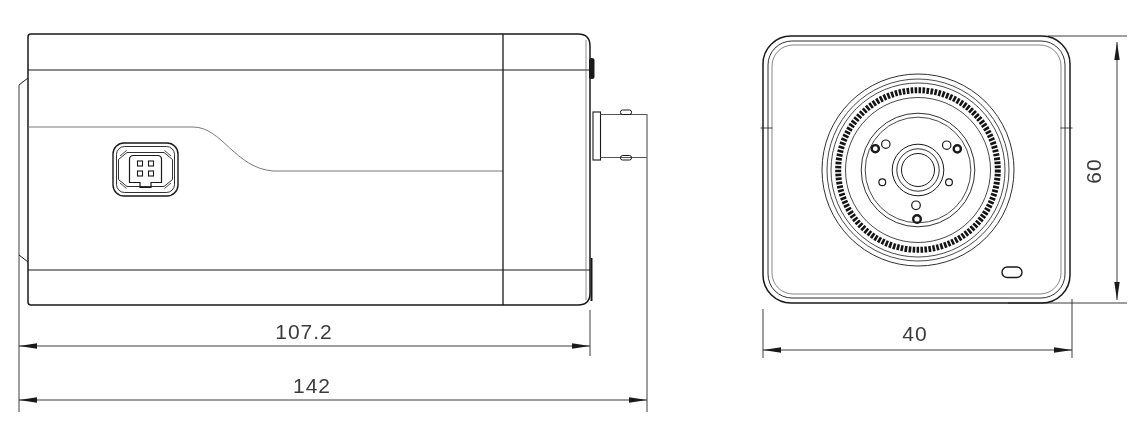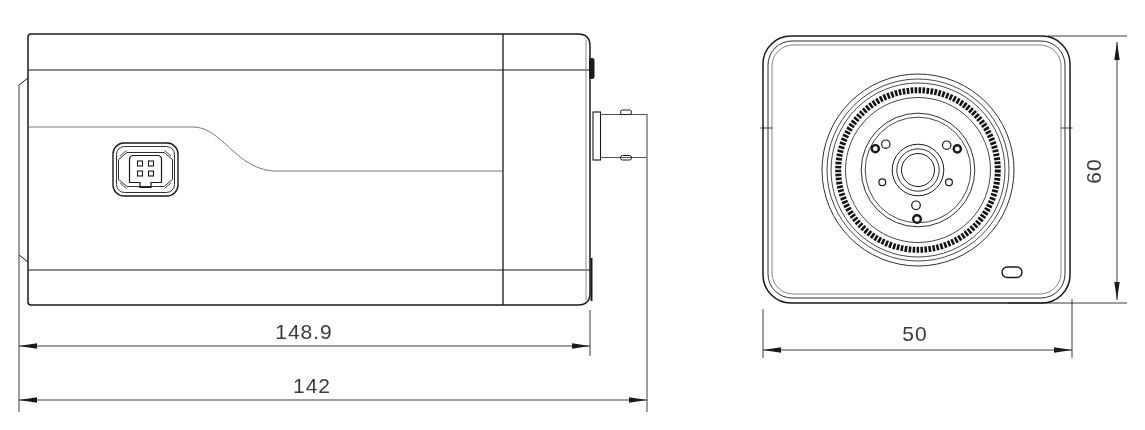--- a/index.html
+++ b/index.html
@@ -122,21 +122,21 @@
       <polygon fill="#1a1a1a" stroke="none" points="763,350 781,347.3 781,352.7"></polygon>
       <polygon fill="#1a1a1a" stroke="none" points="1072,350 1054,347.3 1054,352.7"></polygon>
       <path d="M1048,36 H1127"></path>
       <path d="M1008,303 H1127"></path>
       <path d="M1117,42 V300"></path>
       <polygon fill="#1a1a1a" stroke="none" points="1117,42 1114.3,60 1119.7,60"></polygon>
       <polygon fill="#1a1a1a" stroke="none" points="1117,300 1114.3,282 1119.7,282"></polygon>
     </g>
   </svg>
 
-  <div class="dim-label" style="left:254px;top:320px;width:100px;">148.9</div>
+  <div class="dim-label" style="left:254px;top:320px;width:100px;">107.2</div>
 
   <div class="dim-label" style="left:262px;top:374px;width:100px;">142</div>
 
-  <div class="dim-label" style="left:865px;top:322px;width:100px;">50</div>
+  <div class="dim-label" style="left:865px;top:322px;width:100px;">40</div>
 
   <div class="dim-label vertical" style="left:1075px;top:158px;width:40px;height:26px;">60</div>
 
 </div>
 
 </body></html>

